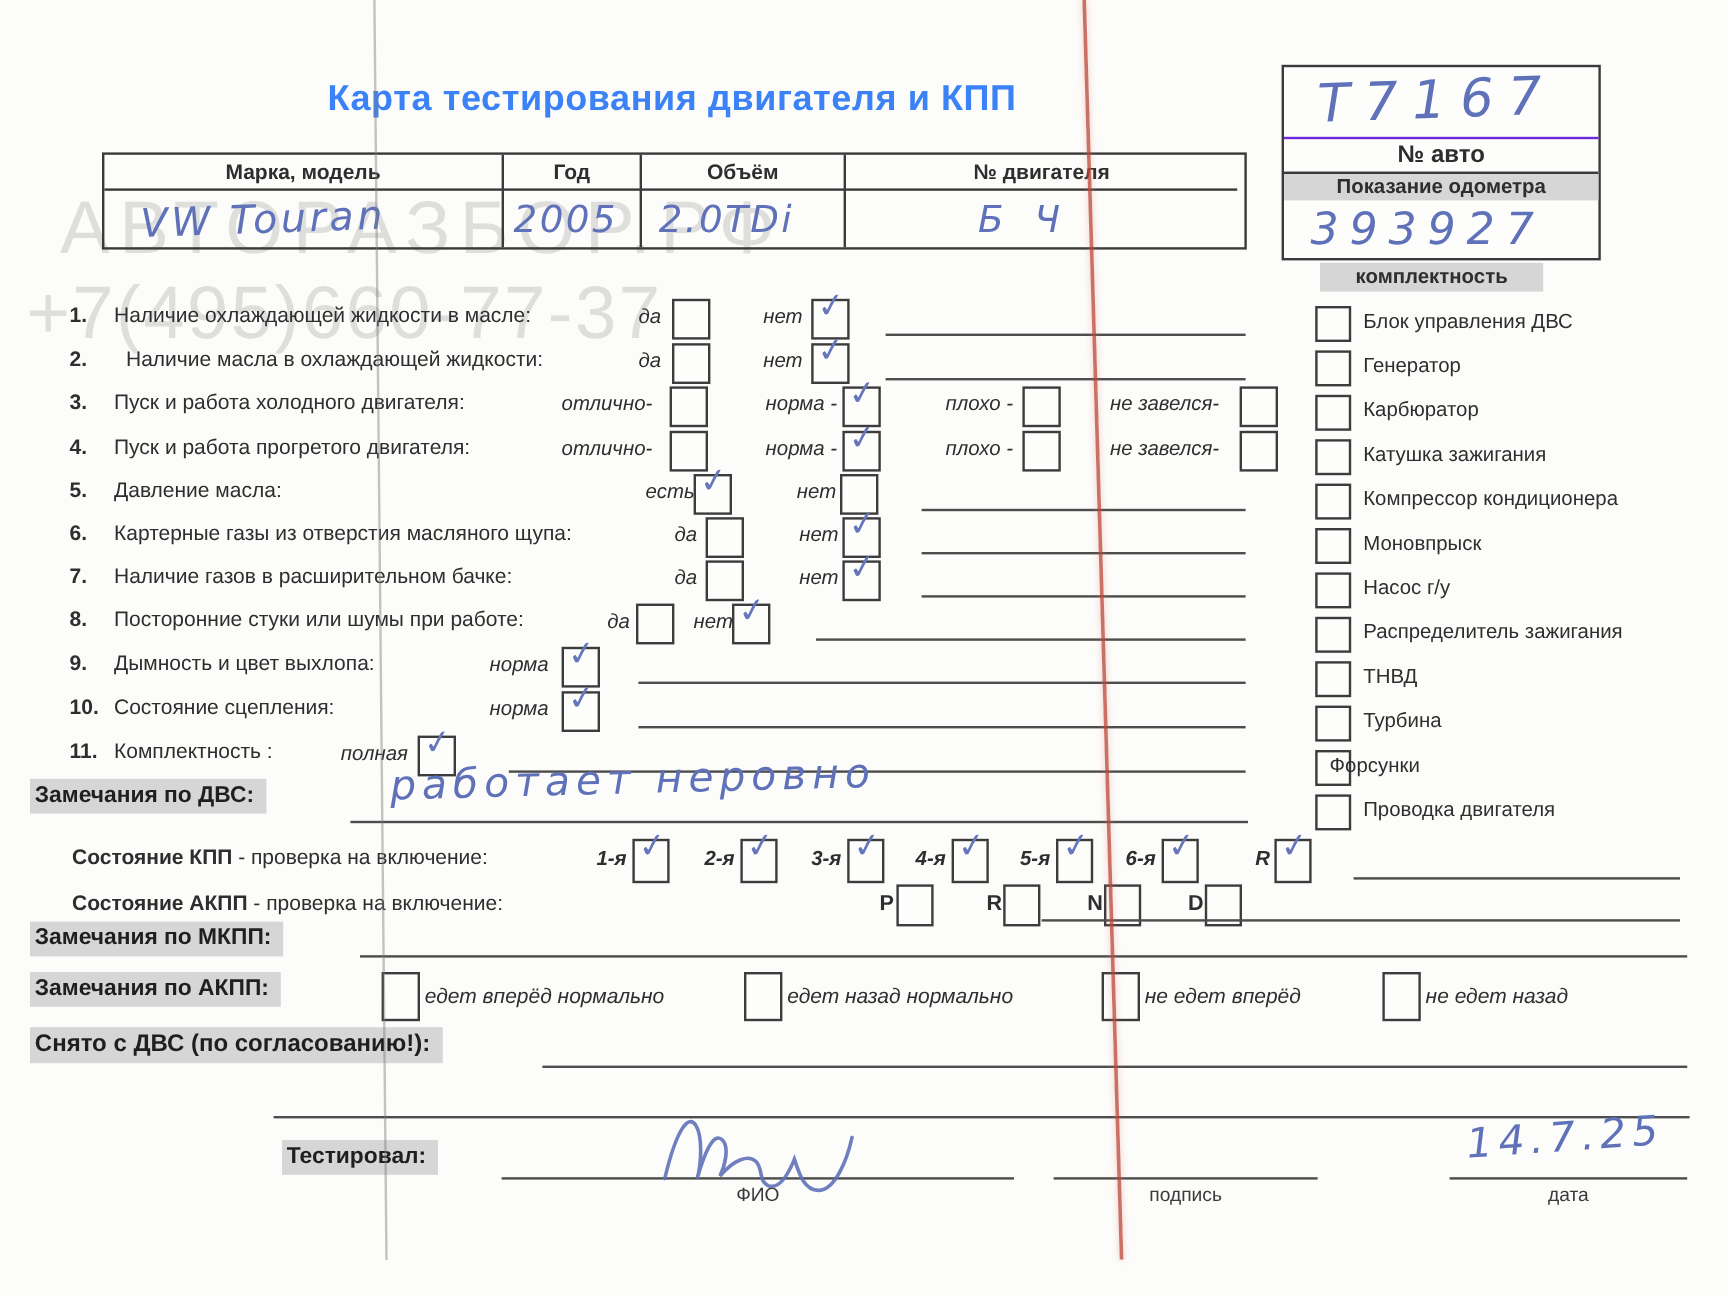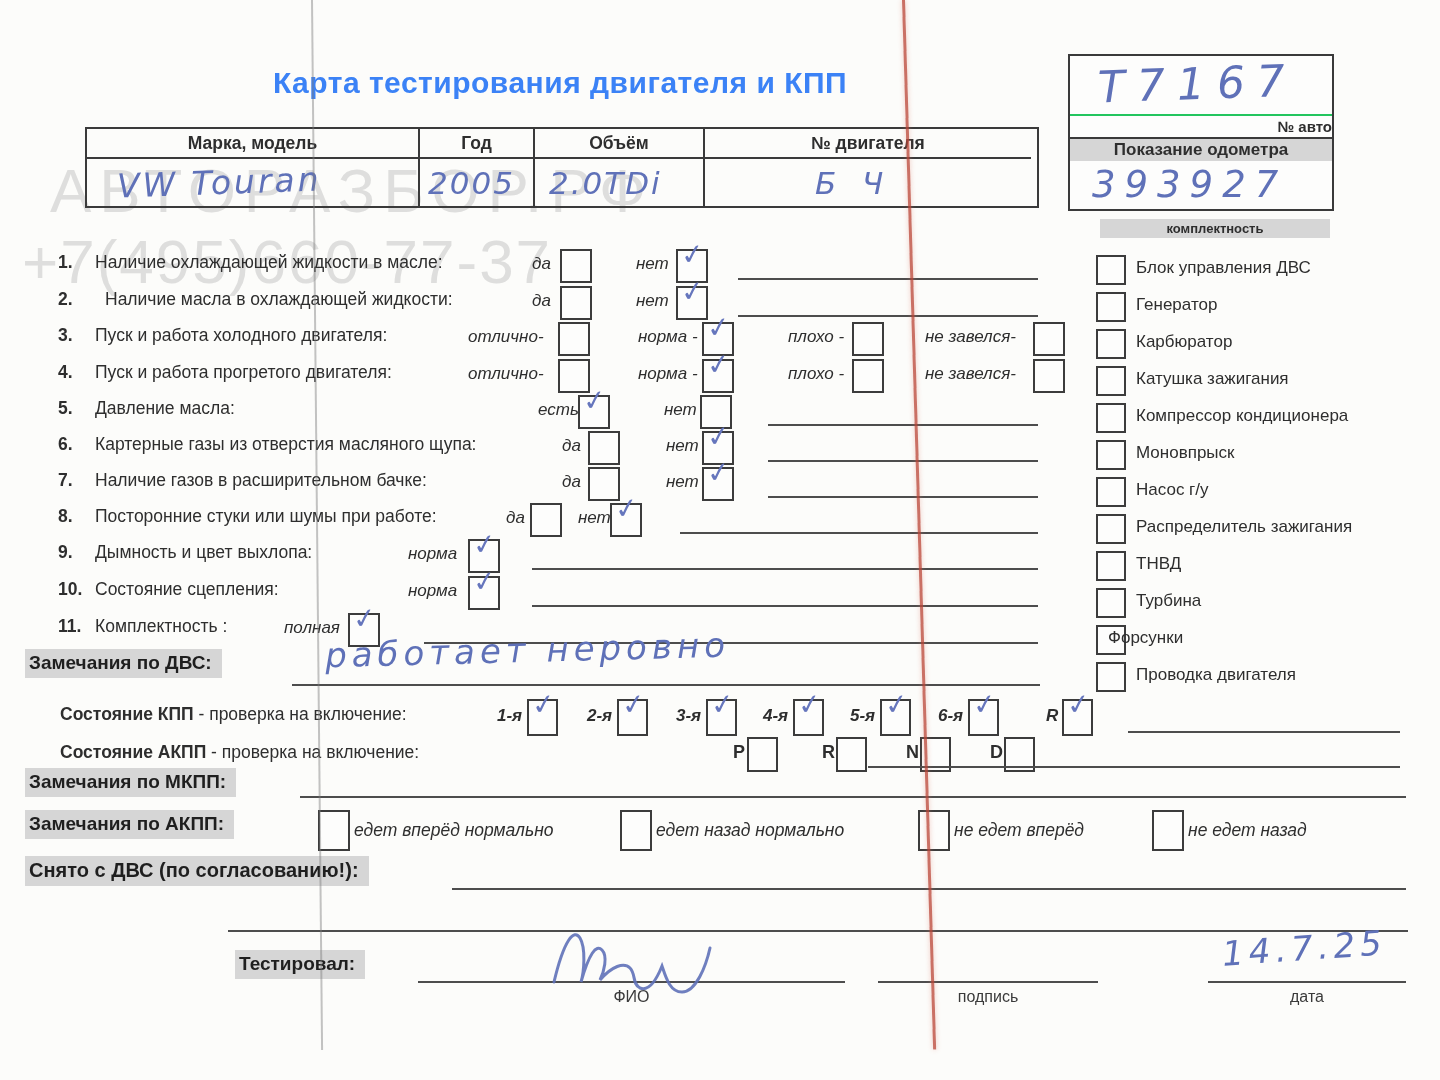--- a/index.html
+++ b/index.html
@@ -14,21 +14,21 @@
   
   .vt{position:absolute;left:85px;top:127px;width:950px;border:2px solid #3a3a3a;
       display:grid;grid-template-columns:333px 115px 170px 326px;}
   .vt .hc{border-bottom:2px solid #3a3a3a;font-weight:bold;text-align:center;
           font-size:17.5px;padding:4px 0 3px;}
   .vt .vc{height:47px;position:relative;}
   .br{border-right:2px solid #3a3a3a;}
   
   .carbox{position:absolute;left:1068px;top:54px;width:262px;border:2px solid #3a3a3a;background:#fdfdfc;}
   .carbox .r1{height:58px;position:relative;}
-  .carbox .r2{border-top:2px solid #22c55e;font-weight:bold;text-align:right;font-size:15px;padding:2px 0;}
+  .carbox .r2{border-top:2px solid #6d28d9;font-weight:bold;text-align:center;font-size:20px;padding:2px 0;}
   .carbox .r3{border-top:2px solid #3a3a3a;background:#d6d6d6;font-weight:bold;text-align:center;font-size:17px;padding:1px 0;}
   .carbox .r4{height:48px;position:relative;}
   .shade{background:#d6d6d6;}
   .seclabel{position:absolute;font-weight:bold;font-size:19px;padding:3px 10px 4px 4px;color:#1f1f1f;}
   .cb{position:absolute;width:28px;height:30px;border:2px solid #3c3c3c;overflow:visible;background:rgba(255,255,255,.35);}
   .tick{position:absolute;left:3px;top:-10px;font-size:28px;line-height:1;color:#6676bd;
         font-family:"DejaVu Sans",sans-serif;transform:rotate(-8deg);}
   .fl{position:absolute;height:0;border-bottom:2px solid #4d4d4d;}
   .num{position:absolute;font-weight:bold;font-size:17.5px;}
   .rl{position:absolute;font-size:17.5px;white-space:nowrap;}
@@ -76,21 +76,21 @@
       <span class="hand" style="position:absolute;left:8px;top:6px;font-size:31px;letter-spacing:2px;">2005</span>
     </div>
     <div class="vc br">
       <span class="hand" style="position:absolute;left:14px;top:6px;font-size:31px;letter-spacing:2px;">2.0TDi</span>
     </div>
     <div class="vc">
       <span class="hand" style="position:absolute;left:110px;top:6px;font-size:31px;letter-spacing:8px;">Б Ч</span>
     </div>
   </div>
 
-  <div class="abs shade" style="left:1100px;top:219px;width:230px;text-align:center;font-weight:bold;font-size:13px;padding:2px 0;">комплектность</div>
+  <div class="abs shade" style="left:1100px;top:219px;width:186px;text-align:center;font-weight:bold;font-size:17px;padding:2px 0;">комплектность</div>
   <div id="completeness-list">
       <span class="cb" style="left:1096px;top:255px;width:26px;height:26px;"></span>
       <span class="citem" style="left:1136px;top:258px;">Блок управления ДВС</span>
       <span class="cb" style="left:1096px;top:292px;width:26px;height:26px;"></span>
       <span class="citem" style="left:1136px;top:295px;">Генератор</span>
       <span class="cb" style="left:1096px;top:329px;width:26px;height:26px;"></span>
       <span class="citem" style="left:1136px;top:332px;">Карбюратор</span>
       <span class="cb" style="left:1096px;top:366px;width:26px;height:26px;"></span>
       <span class="citem" style="left:1136px;top:369px;">Катушка зажигания</span>
       <span class="cb" style="left:1096px;top:403px;width:26px;height:26px;"></span>

